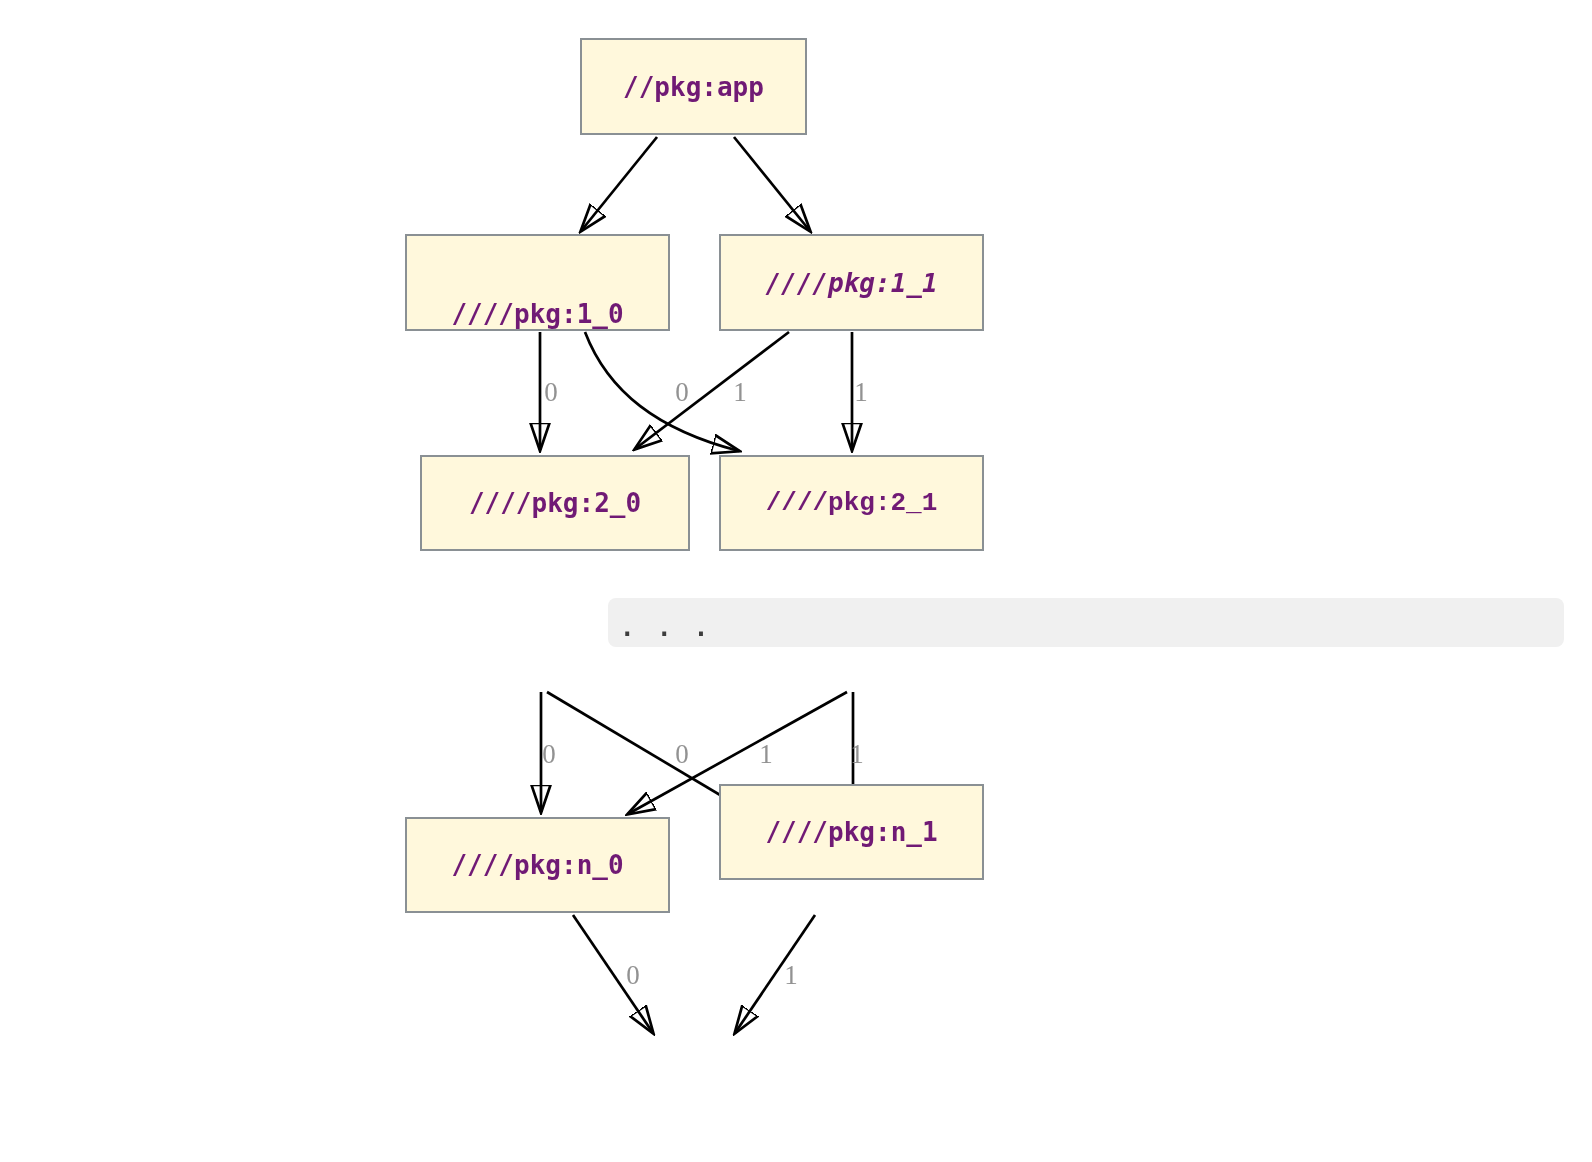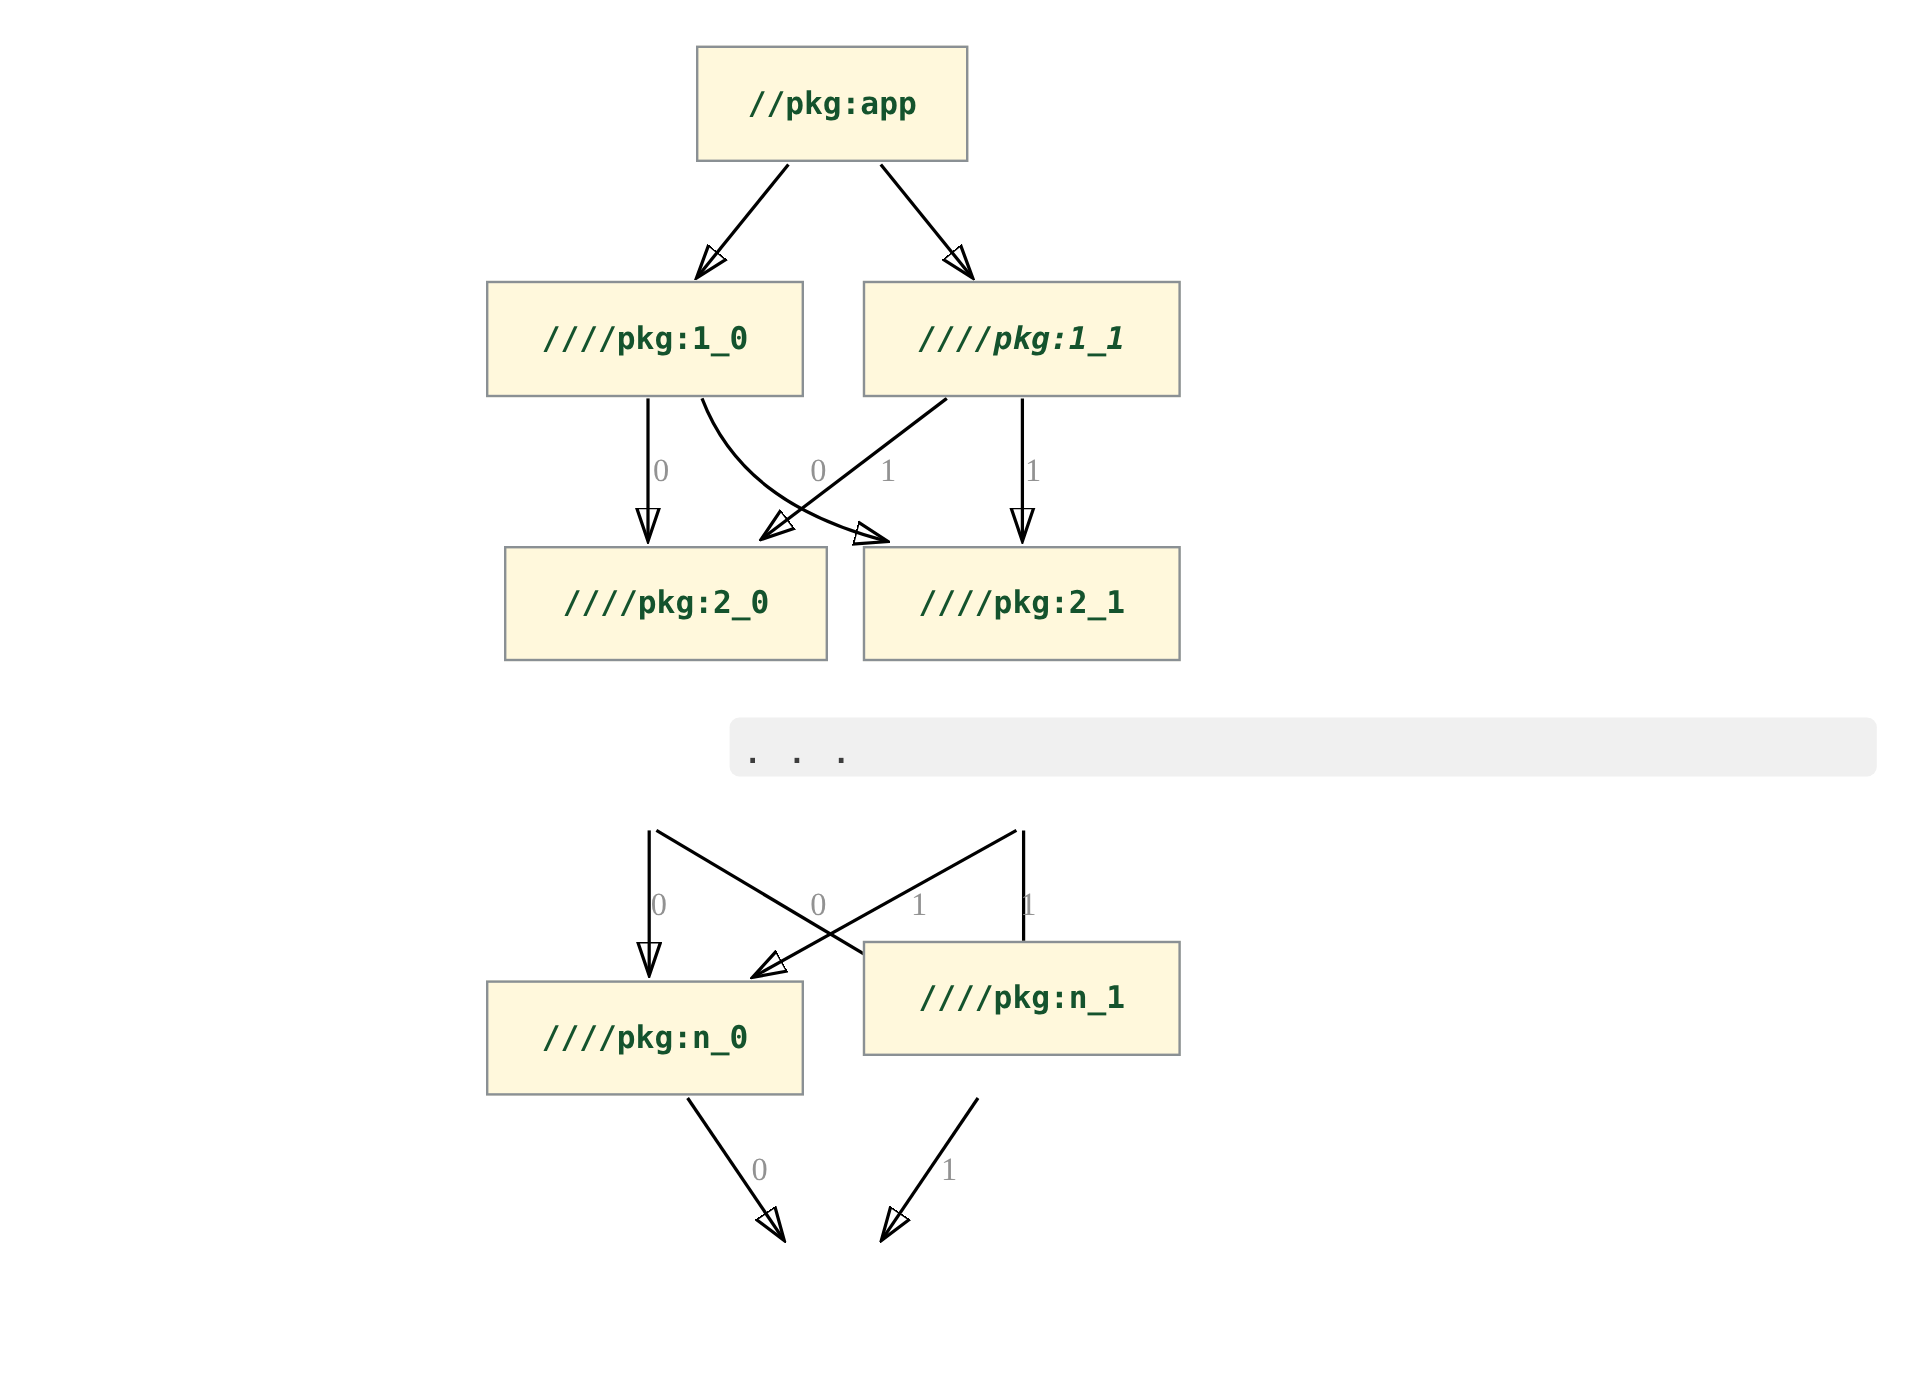--- a/index.html
+++ b/index.html
@@ -31,28 +31,28 @@
     position: absolute;
     box-sizing: border-box;
     background: #FFF8DC;
     border: 2px solid #8A9094;
     display: flex;
     align-items: center;
     justify-content: center;
     font-family: "DejaVu Sans Mono", "Liberation Mono", monospace;
     font-weight: bold;
     font-size: 26px;
-    color: #14532d;
+    color: #701a75;
     white-space: nowrap;
   }
   .node-app  { left: 580px; top: 38px;   width: 227px; height: 97px; }
-  .node-1_0  { left: 405px; top: 234px;  width: 265px; height: 97px; }
+  .node-1_0  { left: 405px; top: 234px;  width: 265px; height: 97px; align-items: flex-end; }
   .node-1_1  { left: 719px; top: 234px;  width: 265px; height: 97px; font-style: italic; }
   .node-2_0  { left: 405px; top: 455px;  width: 270px; height: 96px; margin-left: 15px; }
-  .node-2_1  { left: 719px; top: 455px;  width: 265px; height: 96px; }
+  .node-2_1  { left: 719px; top: 455px;  width: 265px; height: 96px; font-family: Liberation Mono, monospace; }
   .node-n_0  { left: 405px; top: 817px;  width: 265px; height: 96px; }
   .node-n_1  { left: 719px; top: 784px;  width: 265px; height: 96px; }
   .node-dep  { left: 580px; top: 1037px; width: 227px; height: 96px; }
   .band {
     position: absolute;
     left: 608px;
     top: 598px;
     width: 956px;
     height: 49px;
     background: #F0F0F0;

